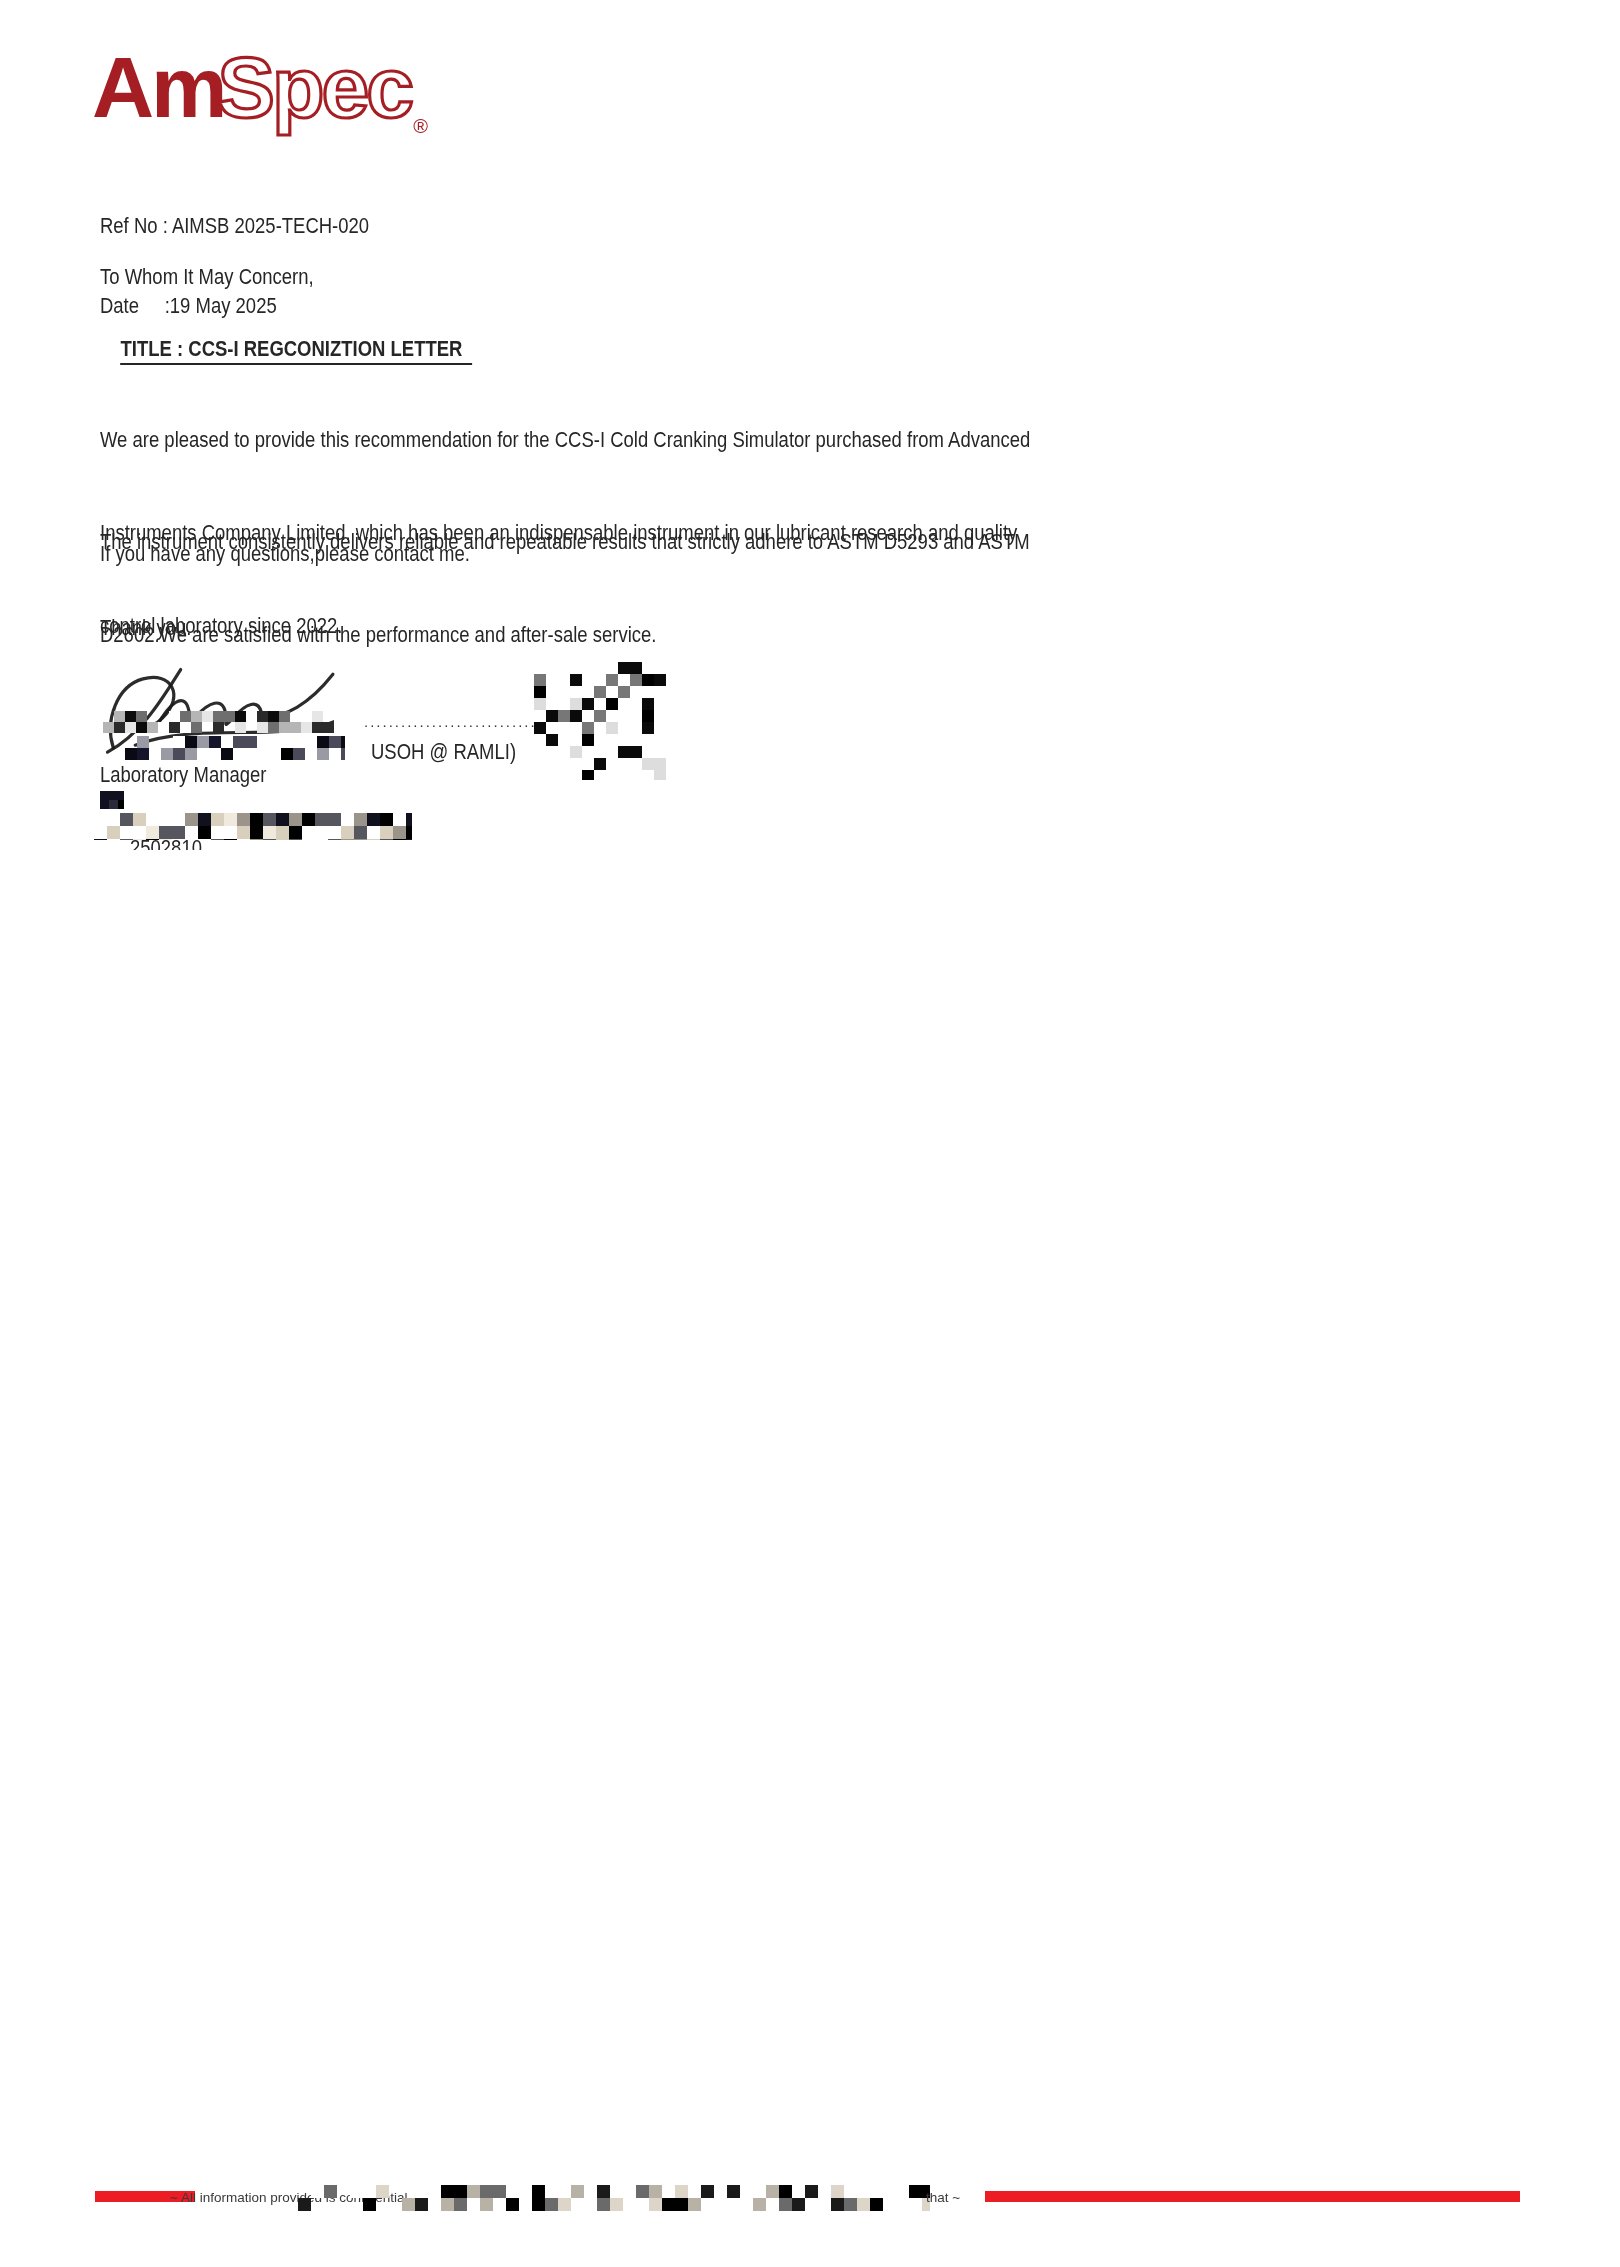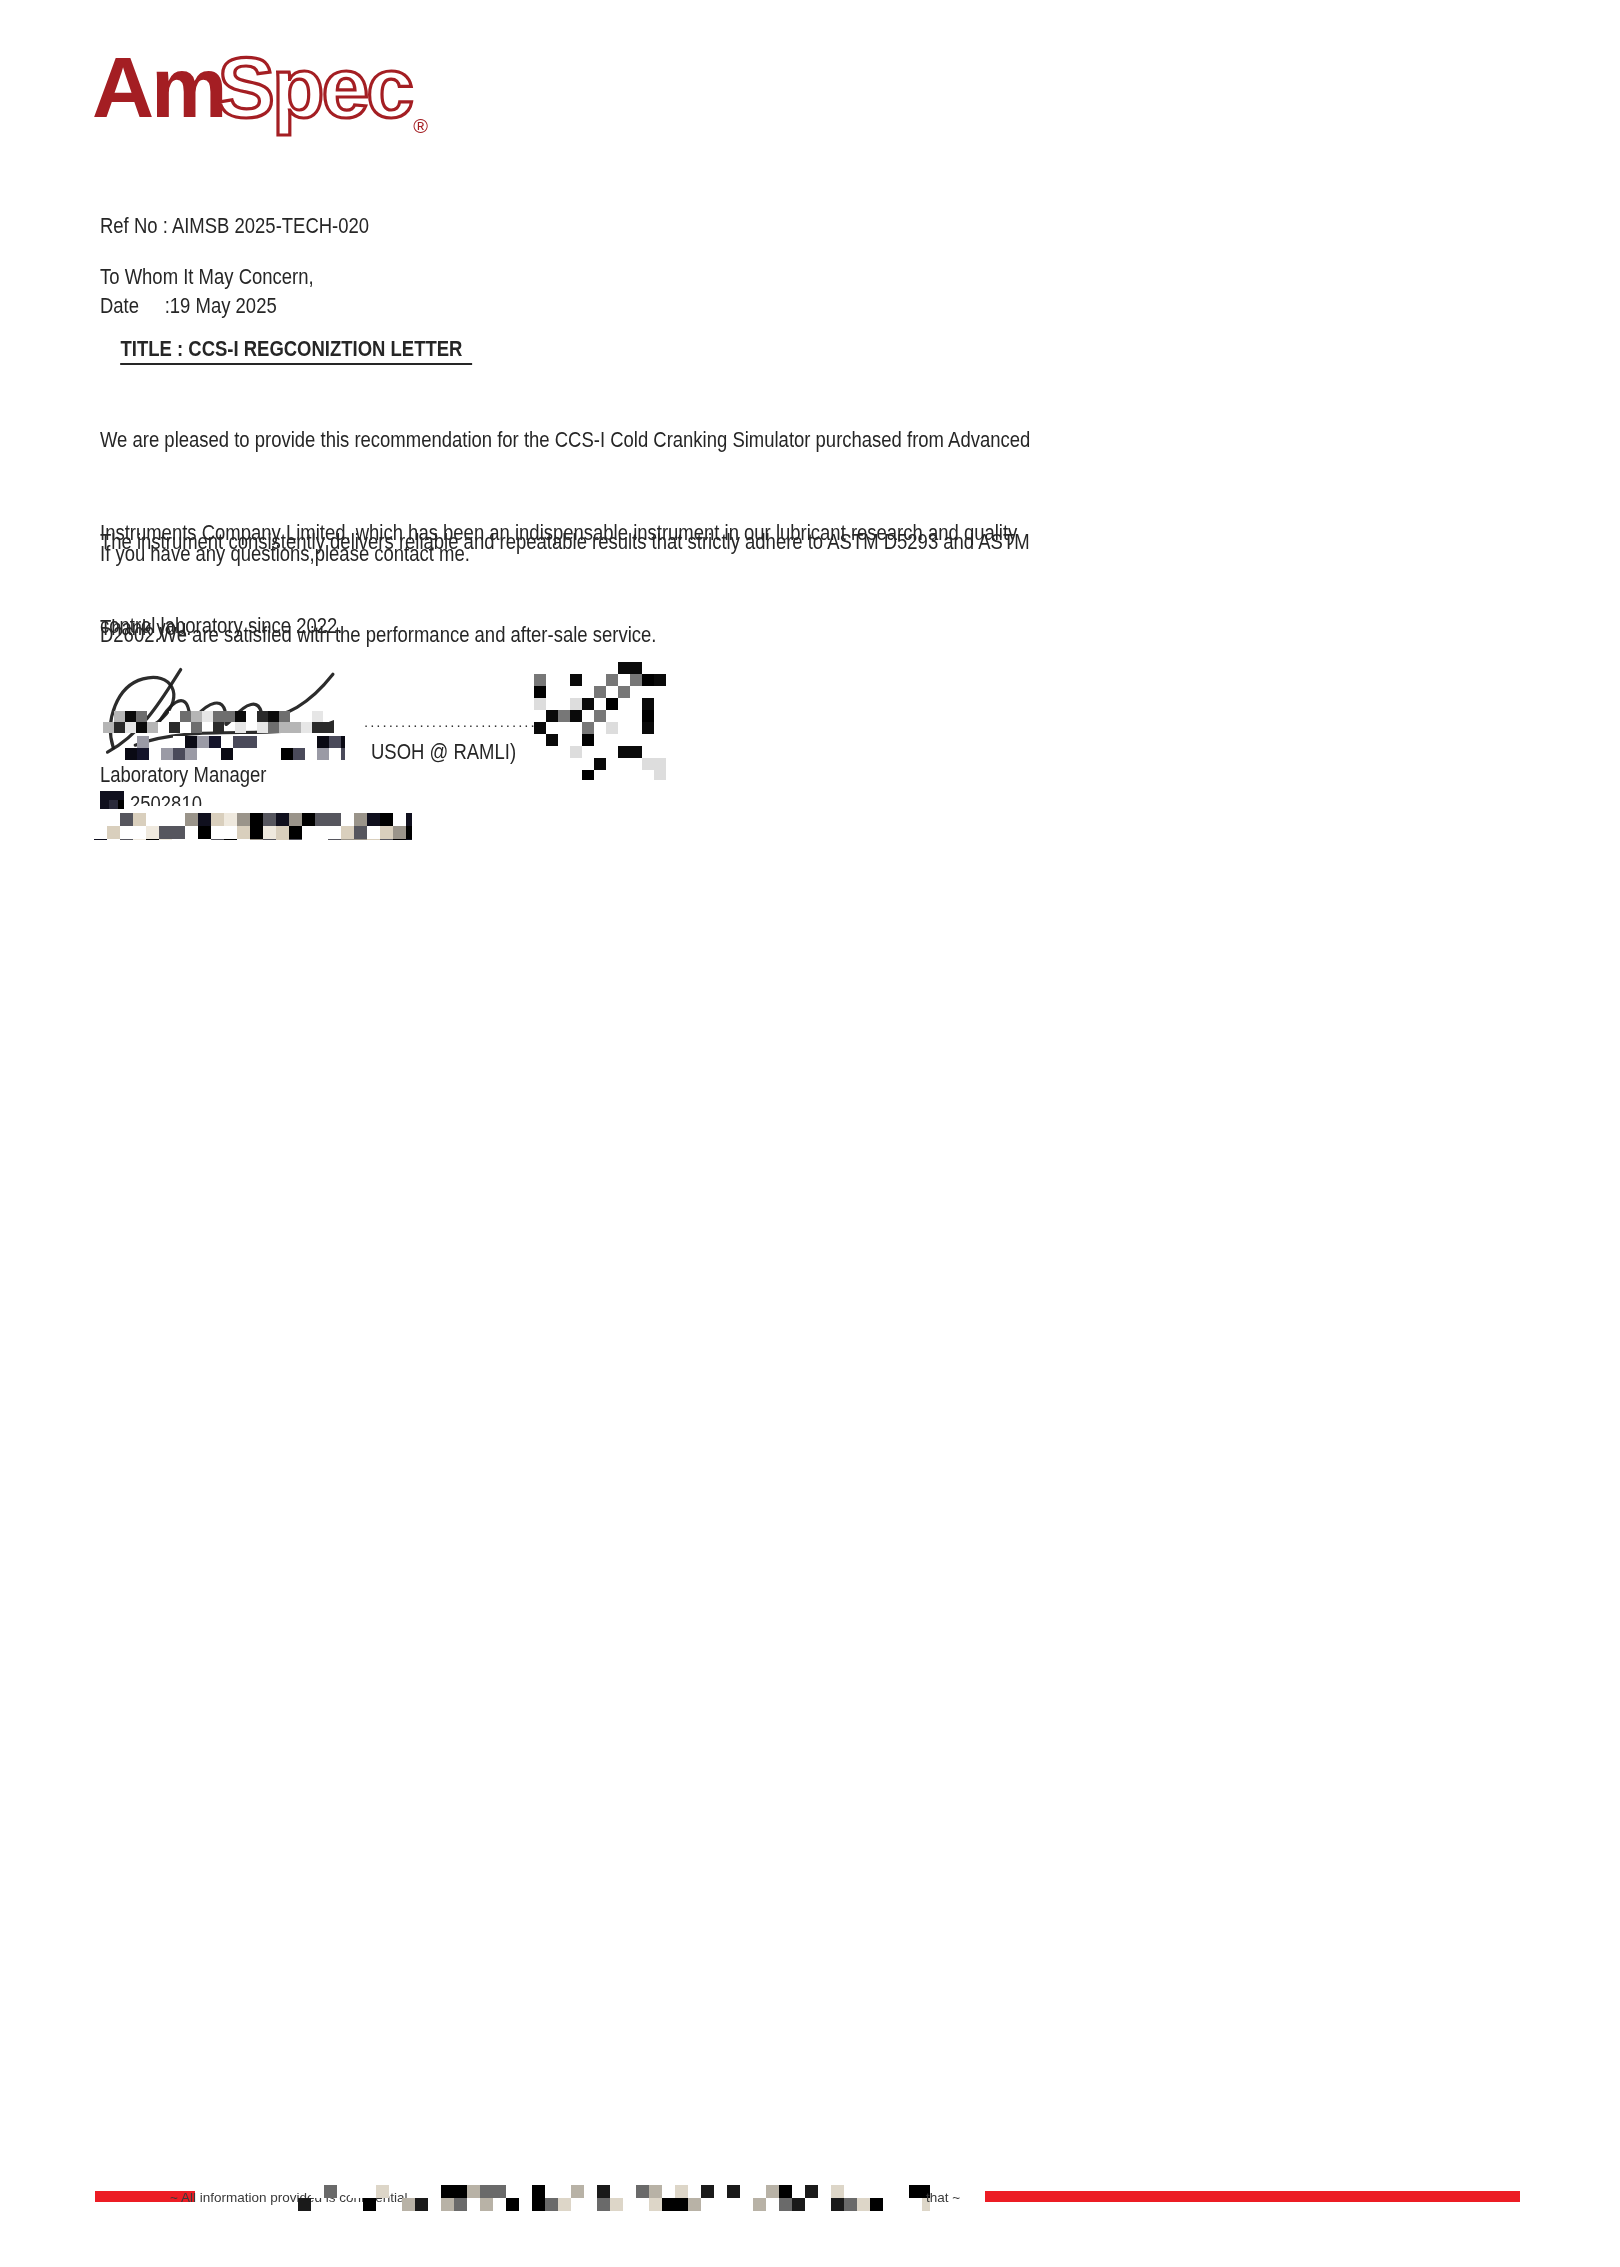--- a/index.html
+++ b/index.html
@@ -33,21 +33,21 @@
   .para3 { left:100px; top:541px; }
   .closing { left:100px; top:615px; }
 
   .sig-svg { position:absolute; left:98px; top:652px; transform:rotate(-2deg); }
   .sig-svg path { stroke:#1a1a1a; stroke-width:3.2; fill:none; stroke-linecap:round; opacity:.92; }
 
   .dotted { position:absolute; left:364px; top:713px; font-size:15px; letter-spacing:2px; color:#333; }
   .name-frag { left:371px; top:739px; }
   .role { left:100px; top:762px; }
 
-  .phone-clip { position:absolute; left:130px; top:791px; height:15px; overflow:hidden; color:#3a3a3a; }
+  .phone-clip { position:absolute; left:130px; top:835px; height:15px; overflow:hidden; color:#3a3a3a; }
 
   
   .pix { position:absolute; overflow:hidden; }
   .pix i { position:absolute; display:block; }
 
   
   .footer-bar { position:absolute; top:2191px; height:11px; background:var(--footer-red, #ec1c24); }
   .footer-bar.left { left:95px; width:100px; }
   .footer-bar.right { left:985px; width:535px; }
   .footer-note { position:absolute; top:2190px; font-size:13.5px; color:#3a3a3a; white-space:pre; }

